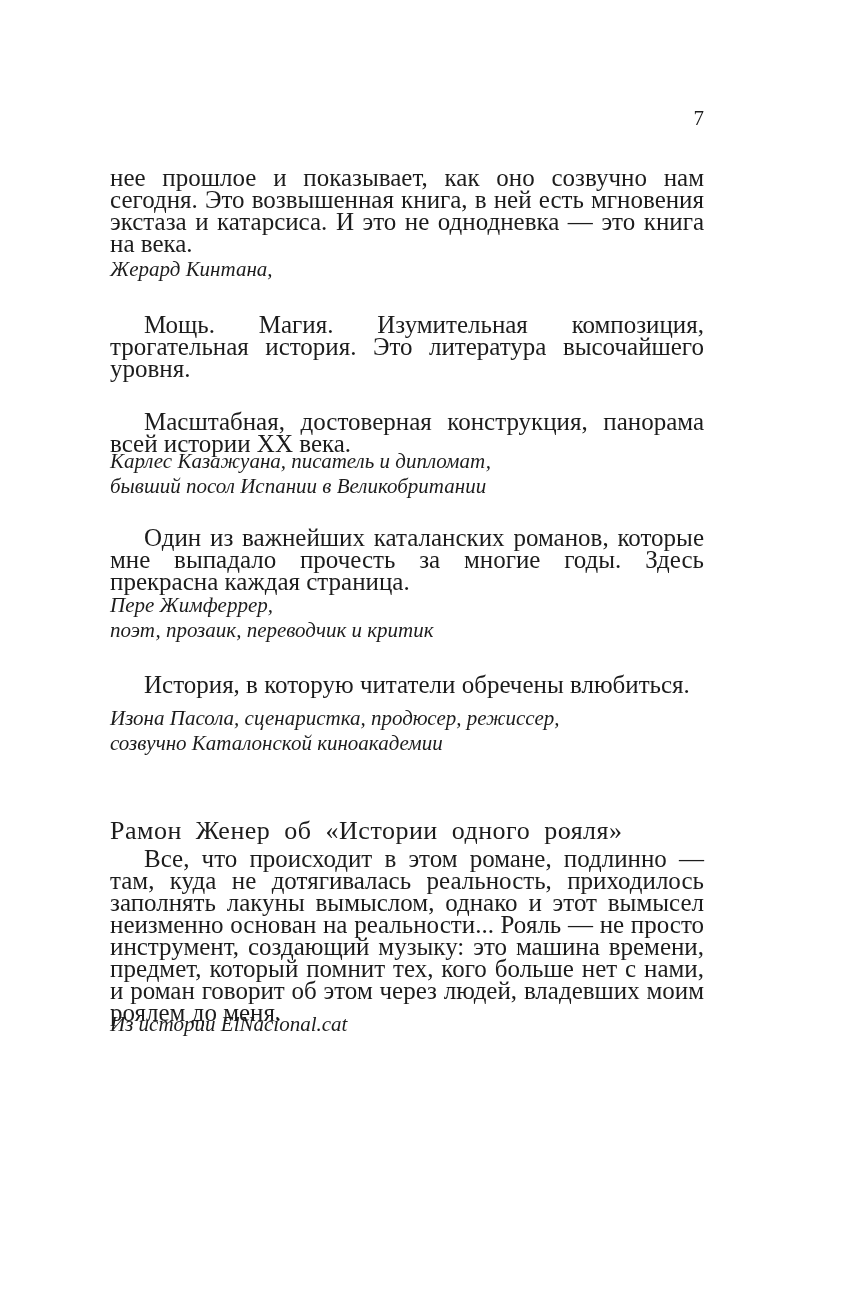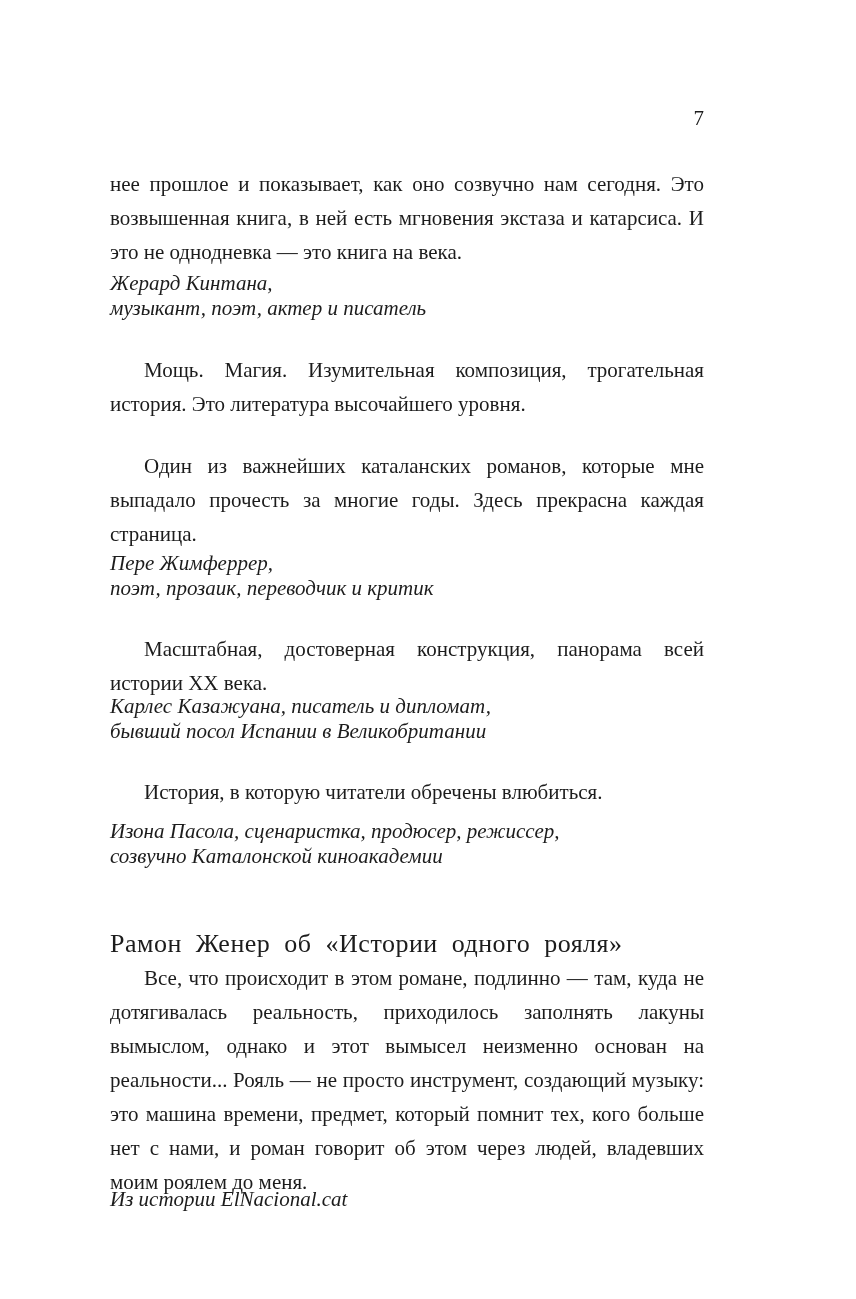--- a/index.html
+++ b/index.html
@@ -23,22 +23,22 @@
     text-align: right;
     font-size: 21px;
     line-height: 25px;
   }
   .content {
     margin-left: 110px;
     width: 594px;
   }
   p { margin: 0; }
   .body {
-    font-size: 21px;
-    line-height: 34px;
+    font-size: 25px;
+    line-height: 22px;
     text-align: justify;
   }
   .indent { text-indent: 34px; }
   .attr {
     font-size: 21px;
     line-height: 25px;
     font-style: italic;
   }
   .heading {
     margin: 58px 0 0 0;
@@ -68,37 +68,36 @@
 
 <div class="page">
 
   <div class="pagenum">7</div>
 
   <div class="content">
 
     <section>
       <p class="body q1t">нее прошлое и показывает, как оно созвучно нам сегодня. Это возвышенная книга, в ней есть мгновения экстаза и катарсиса. И это не однодневка — это книга на века.</p>
       <p class="attr q1a">Жерард Кинтана,</p>
-      <p class="attr">музыкант, поэт, актер и писатель</p>
     </section>
 
     <section>
       <p class="body indent q2t">Мощь. Магия. Изумительная композиция, трогательная история. Это литература высочайшего уровня.</p>
     </section>
 
     <section>
+      <p class="body indent q4t">Масштабная, достоверная конструкция, панорама всей истории XX века.</p>
+      <p class="attr q4a">Карлес Казажуана, писатель и дипломат,</p>
+      <p class="attr">бывший посол Испании в Великобритании</p>
+    </section>
+
+    <section>
       <p class="body indent q3t">Один из важнейших каталанских романов, которые мне выпадало прочесть за многие годы. Здесь прекрасна каждая страница.</p>
       <p class="attr q3a">Пере Жимферрер,</p>
       <p class="attr">поэт, прозаик, переводчик и критик</p>
-    </section>
-
-    <section>
-      <p class="body indent q4t">Масштабная, достоверная конструкция, панорама всей истории XX века.</p>
-      <p class="attr q4a">Карлес Казажуана, писатель и дипломат,</p>
-      <p class="attr">бывший посол Испании в Великобритании</p>
     </section>
 
     <section>
       <p class="body indent q5t">История, в которую читатели обречены влюбиться.</p>
       <p class="attr q5a">Изона Пасола, сценаристка, продюсер, режиссер,</p>
       <p class="attr">созвучно Каталонской киноакадемии</p>
     </section>
 
     <h2 class="heading">Рамон Женер об «Истории одного рояля»</h2>
 

